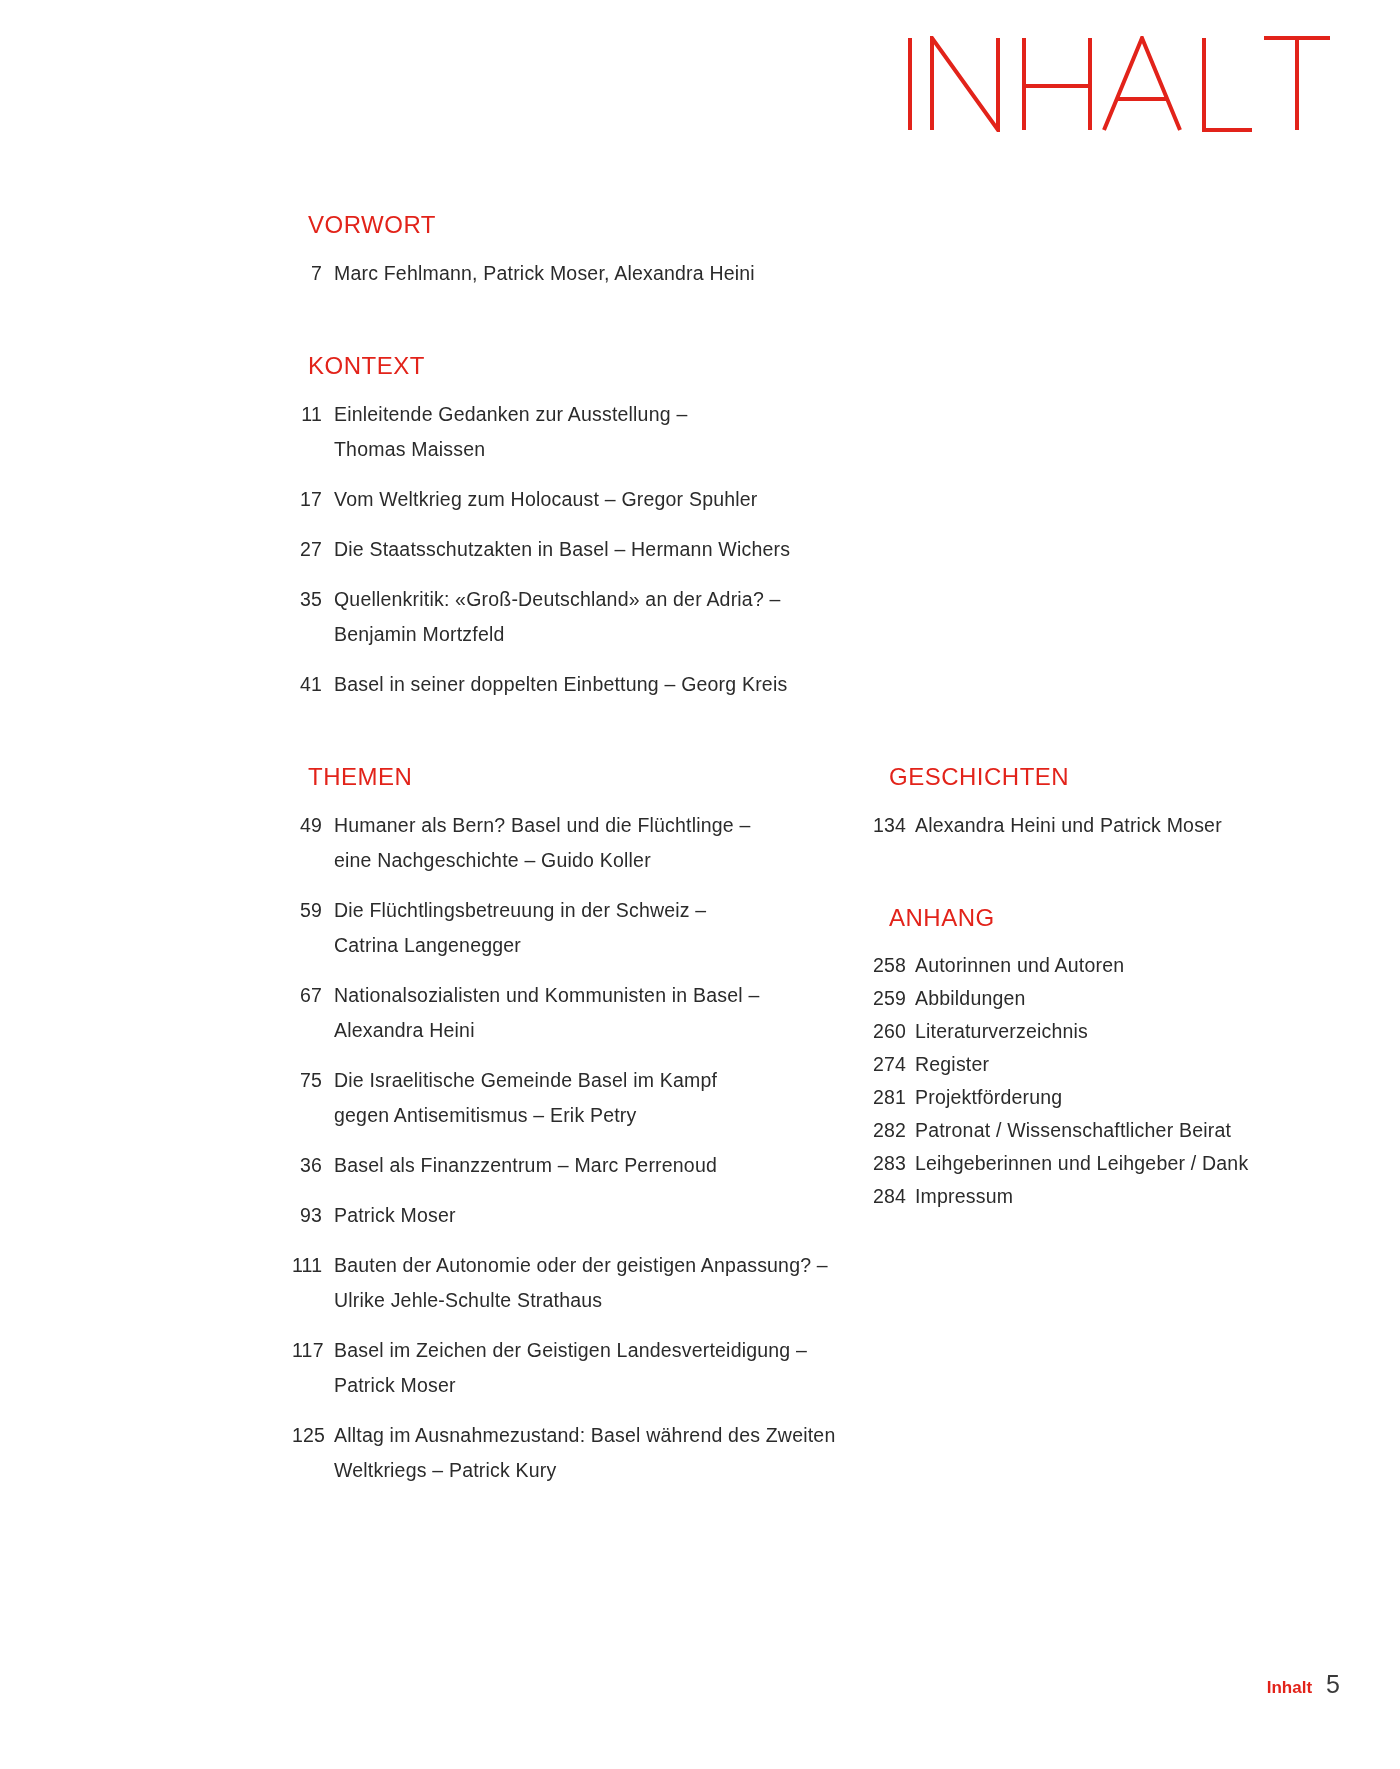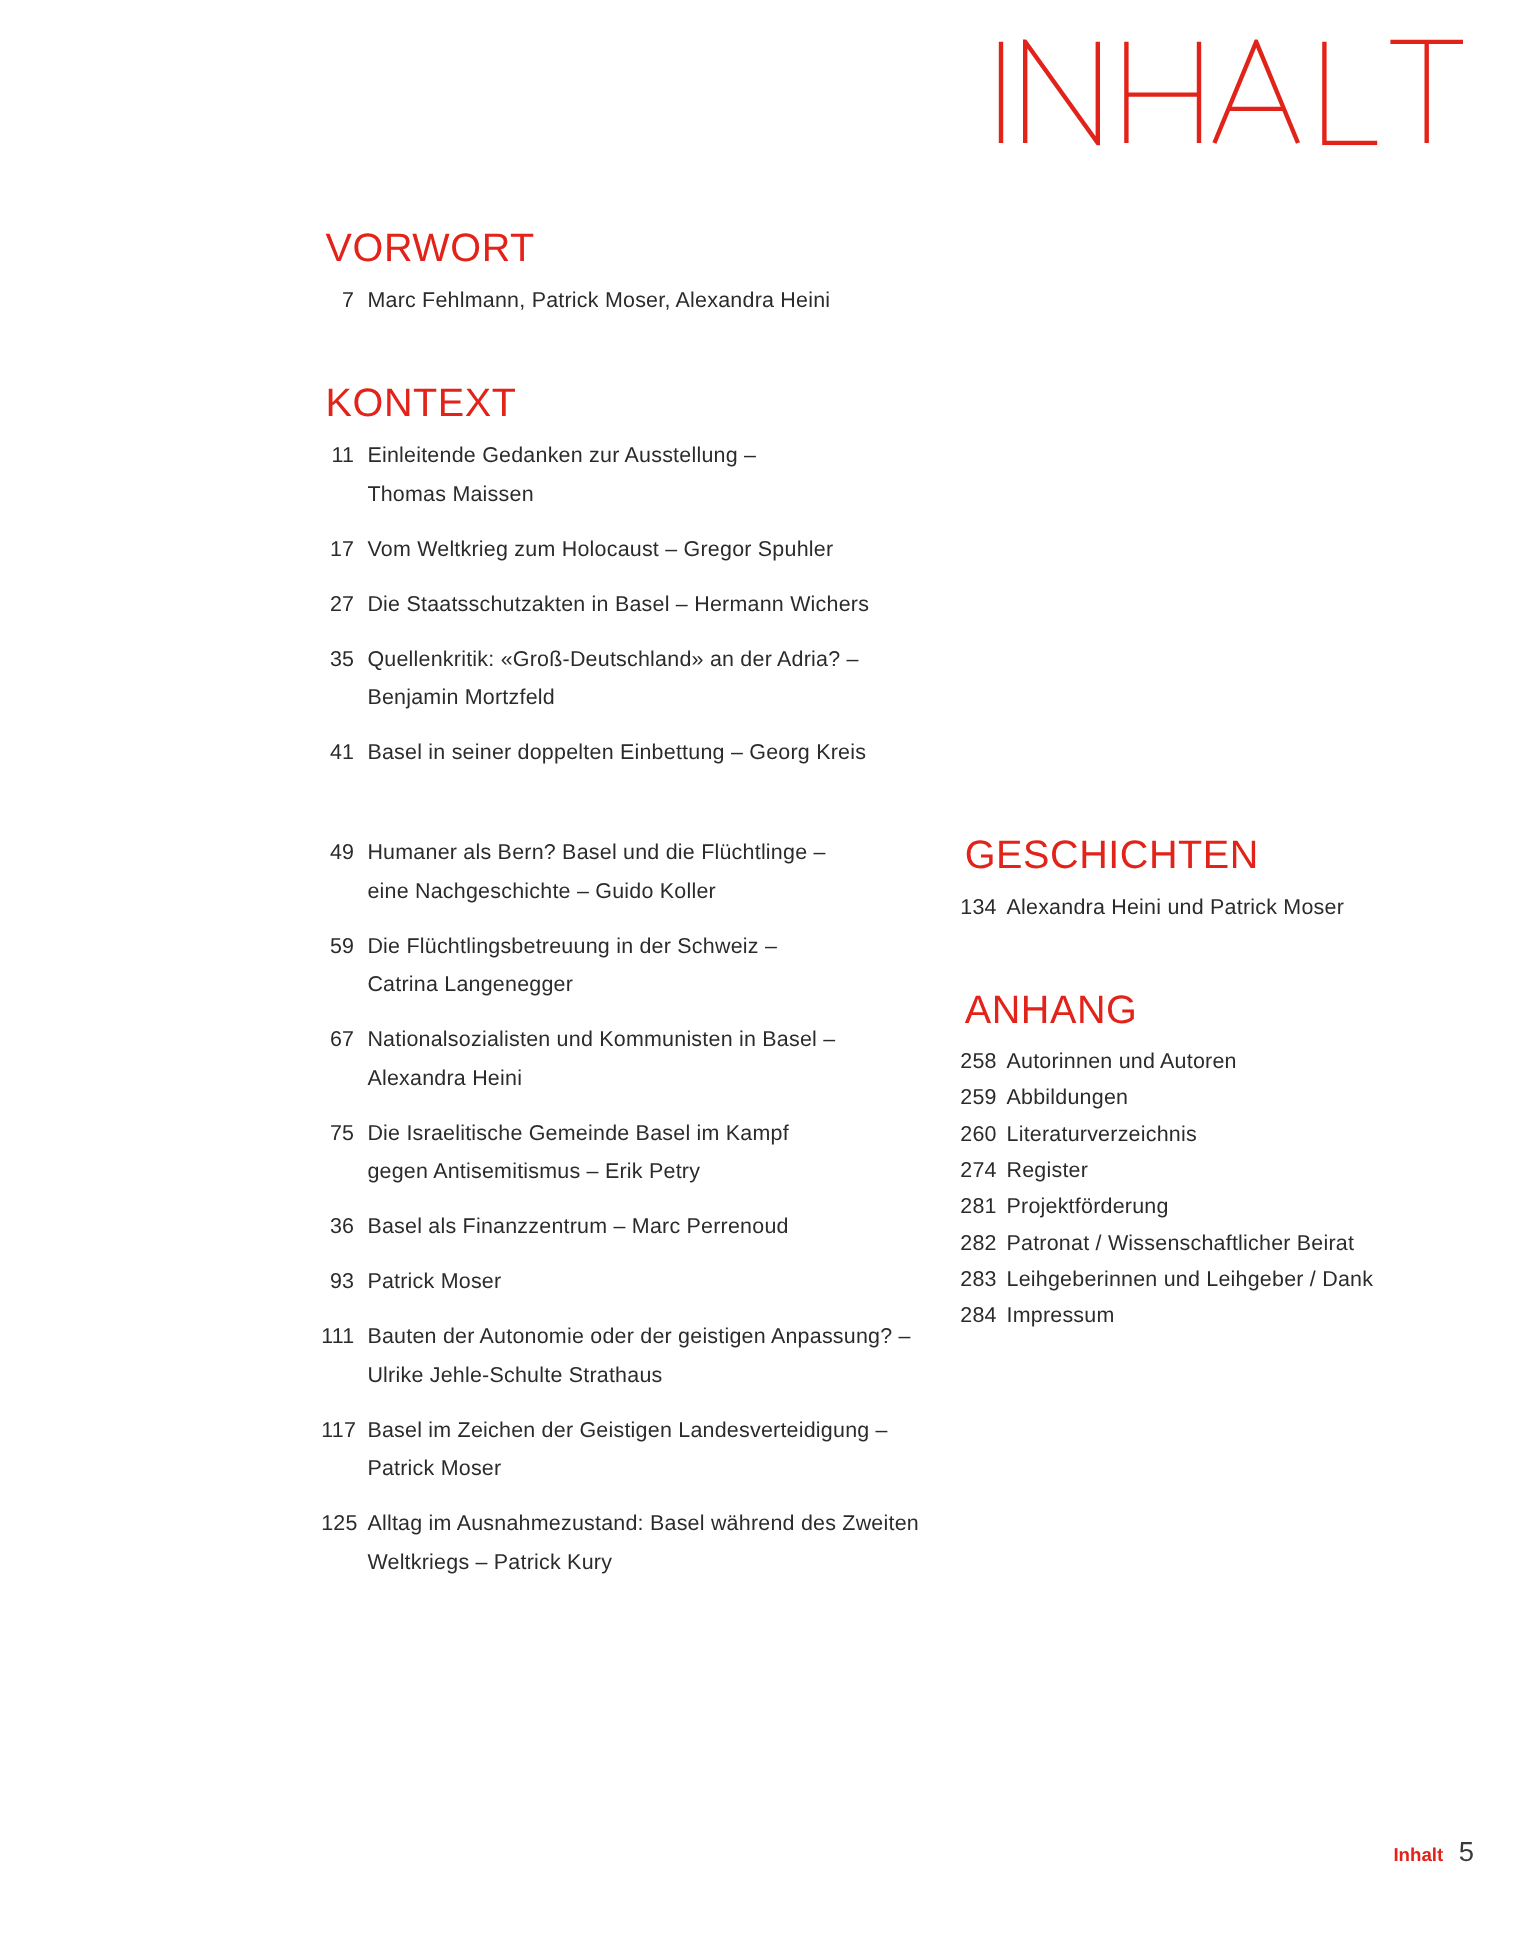--- a/index.html
+++ b/index.html
@@ -17,25 +17,25 @@
   
   .title-svg { position:absolute; left:905px; top:36px; width:425px; height:96px; }
 
   .col { position:absolute; }
   .col-left  { left:292px; top:206px;  width:545px; }
   .col-right { left:873px; top:758px;  width:490px; }
 
   .section + .section { margin-top:56px; }
   .section-heading {
     color:#e2231a;
-    font-size:36px;
+    font-size:24px;
     line-height:38px;
     letter-spacing:0.5px;
     font-weight:400;
-    margin:0 0 12px 4px;
+    margin:0 0 12px 16px;
   }
   .entry {
     display:flex;
     font-size:19.5px;
     line-height:35px;
     color:#2b2b2b;
     letter-spacing:0.2px;
     margin-bottom:15px;
   }
   .entry:last-child { margin-bottom:0; }
@@ -120,20 +120,21 @@
         </div>
       </div>
       <div class="entry">
         <span class="num">41</span>
         <div class="lines">
           <div>Basel in seiner doppelten Einbettung – Georg Kreis</div>
         </div>
       </div>
     </div>
     <div class="section">
+      <div class="section-heading">THEMEN</div>
       <div class="entry">
         <span class="num">49</span>
         <div class="lines">
           <div>Humaner als Bern? Basel und die Flüchtlinge –</div>
           <div>eine Nachgeschichte – Guido Koller</div>
         </div>
       </div>
       <div class="entry">
         <span class="num">59</span>
         <div class="lines">

